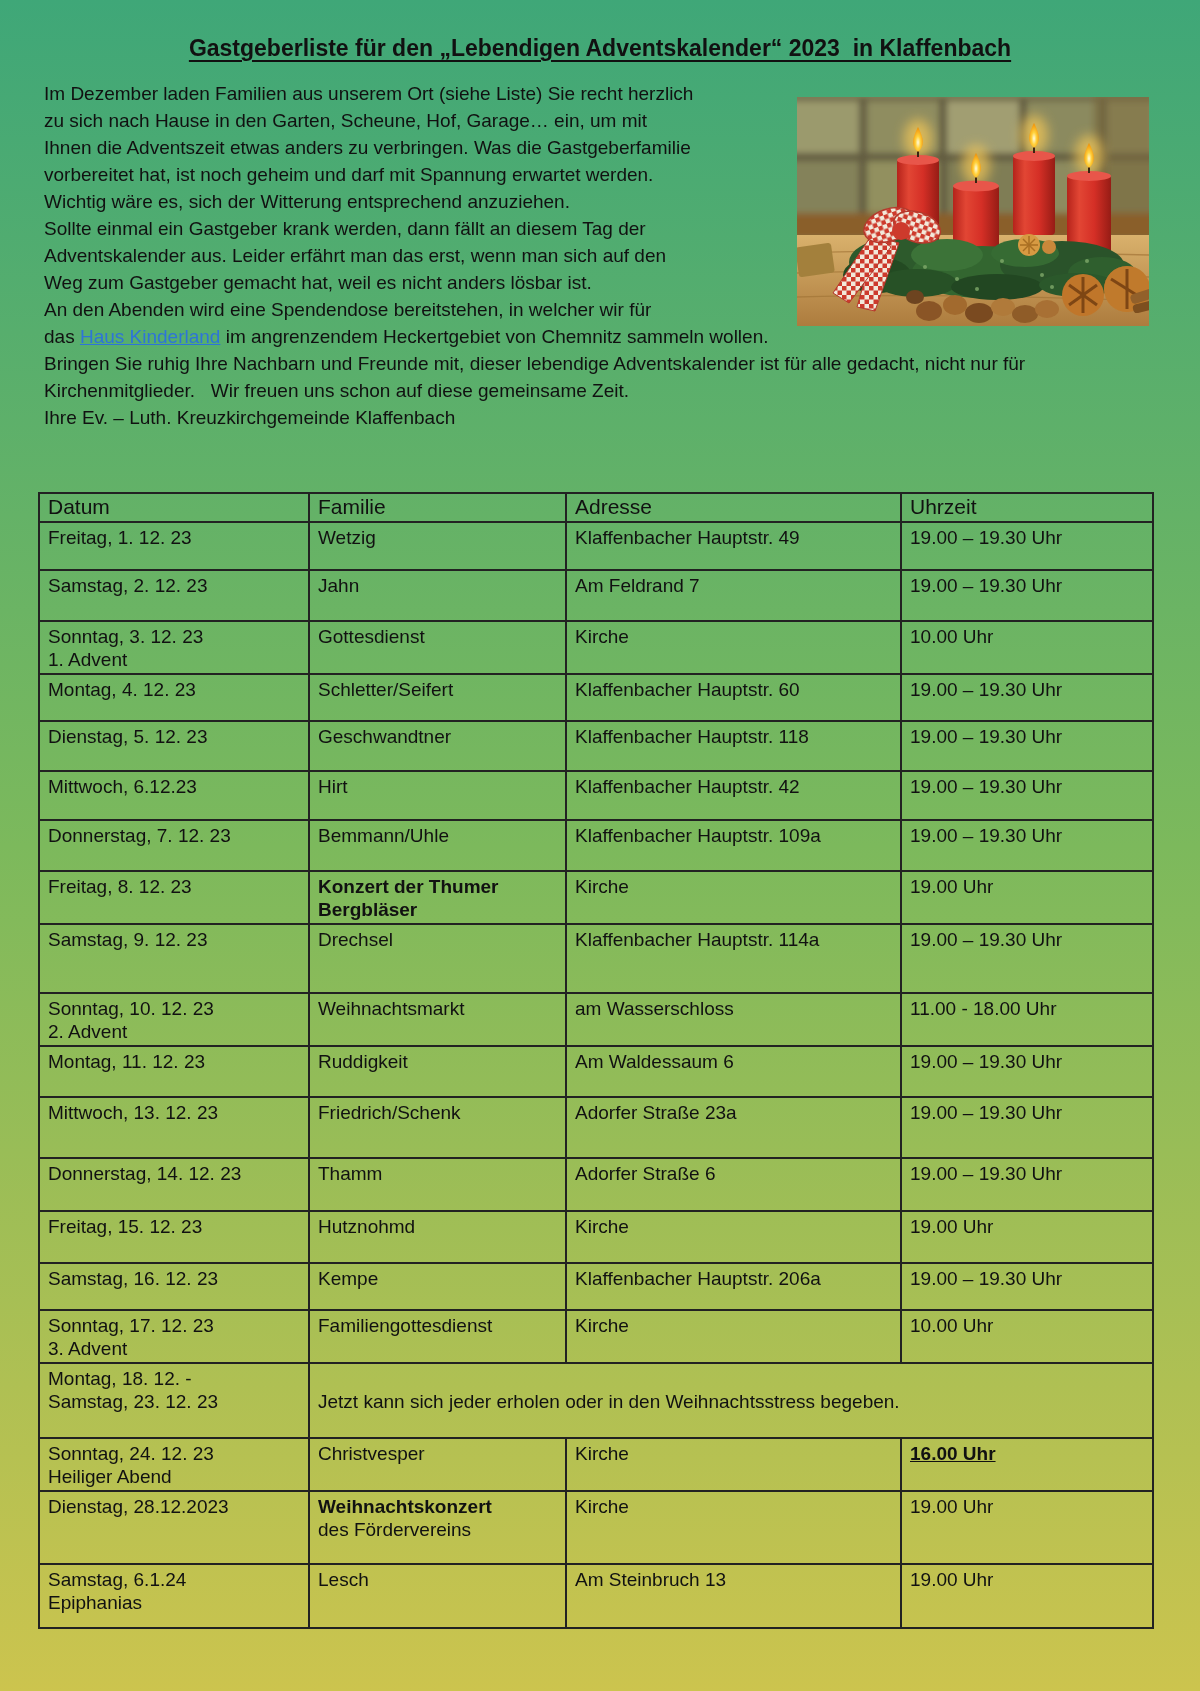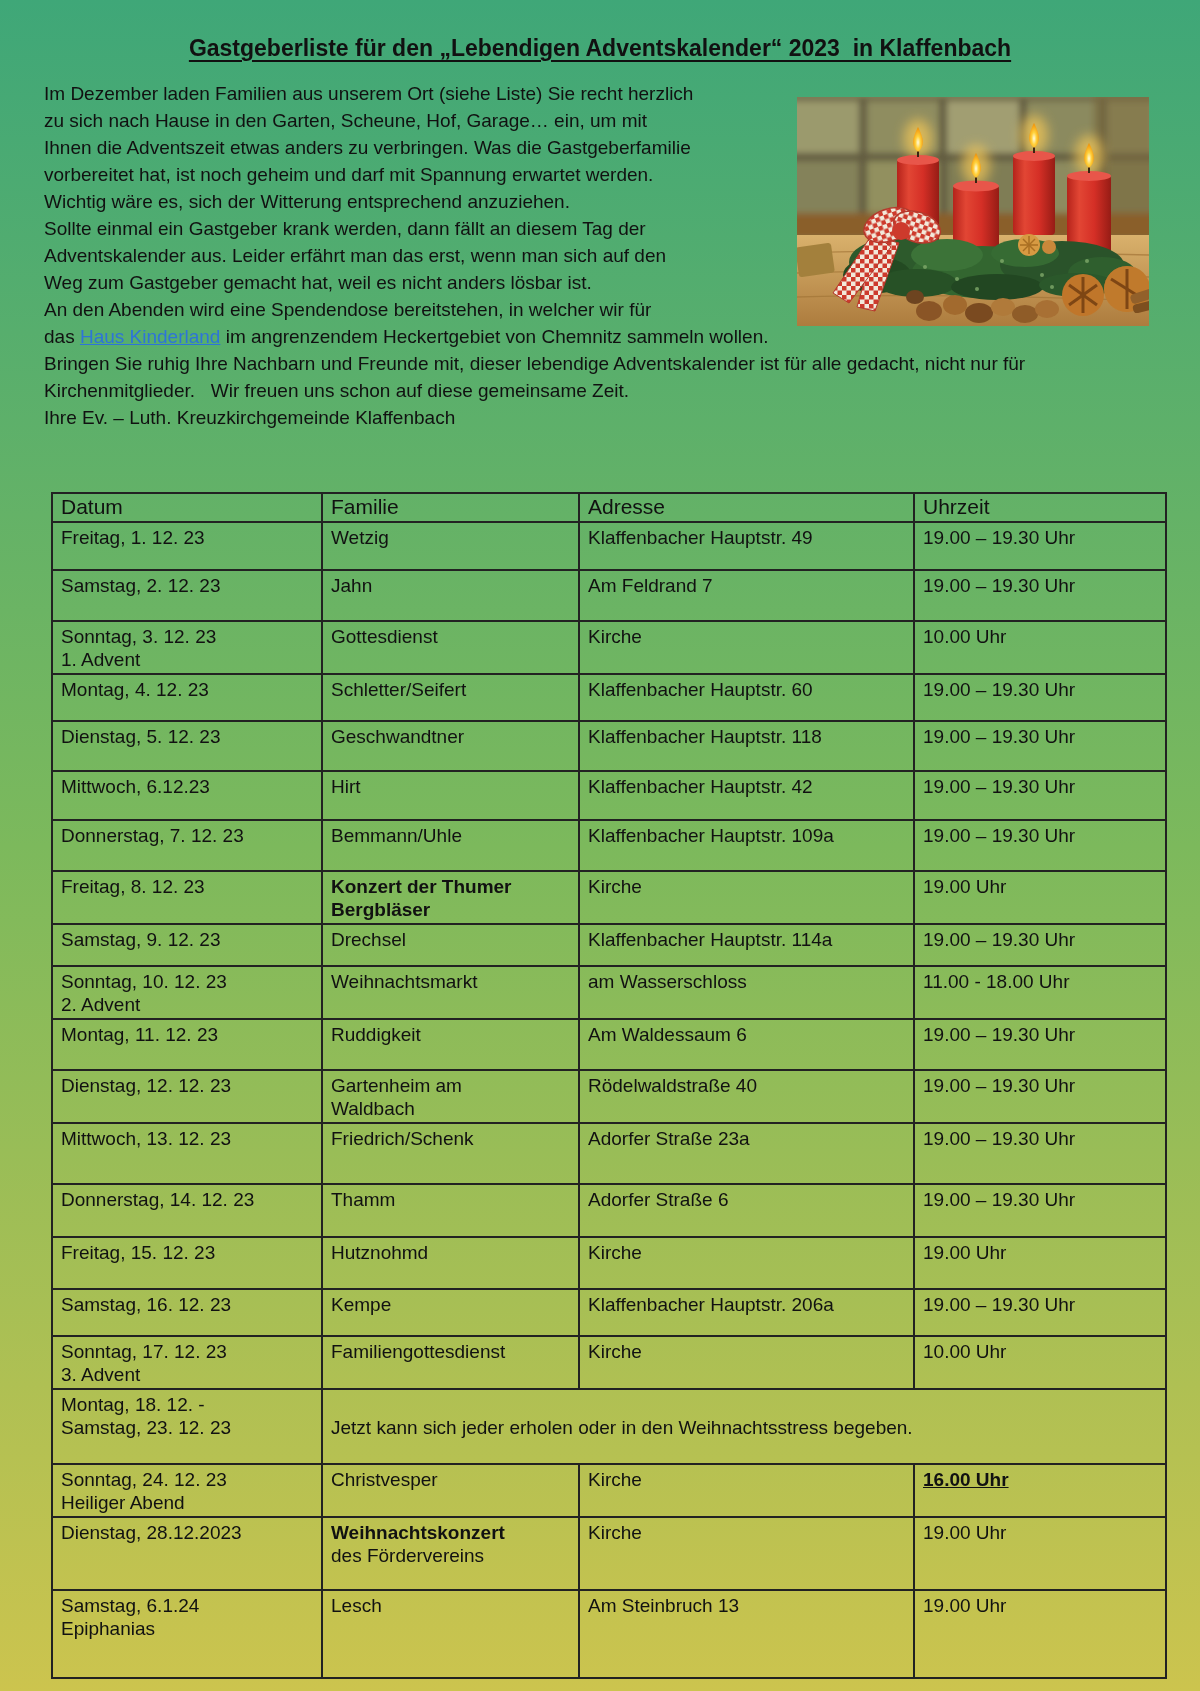--- a/index.html
+++ b/index.html
@@ -31,21 +31,21 @@
     text-decoration:underline;
     cursor:pointer;
   }
   .photo{
     position:absolute;
     left:797px;top:97px;
     width:352px;height:229px;
   }
   table.schedule{
     position:absolute;
-    left:51px;top:492px;
+    left:38px;top:492px;
     width:1114px;
     border-collapse:collapse;
     table-layout:fixed;
   }
   .schedule th,.schedule td{
     border:2px solid var(--border,#222);
     padding:3px 8px 2px 8px;
     vertical-align:top;
     text-align:left;
     font-weight:normal;
@@ -309,44 +309,38 @@
           <td><span>Bemmann/Uhle</span></td>
           <td>Klaffenbacher Hauptstr. 109a</td>
           <td><span>19.00 – 19.30 Uhr</span></td>
         </tr>
         <tr style="height: 50px;">
           <td>Freitag, 8. 12. 23</td>
           <td><span class="b">Konzert der Thumer</span><br><span class="b">Bergbläser</span></td>
           <td>Kirche</td>
           <td><span>19.00 Uhr</span></td>
         </tr>
-        <tr style="height: 42px;">
+        <tr style="height: 69px;">
           <td>Samstag, 9. 12. 23</td>
           <td><span>Drechsel</span></td>
           <td>Klaffenbacher Hauptstr. 114a</td>
           <td><span>19.00 – 19.30 Uhr</span></td>
         </tr>
         <tr style="height: 50px;">
           <td class="b">Sonntag, 10. 12. 23<br>2. Advent</td>
           <td><span>Weihnachtsmarkt</span></td>
           <td>am Wasserschloss</td>
           <td><span>11.00 - 18.00 Uhr</span></td>
         </tr>
         <tr style="height: 51px;">
           <td>Montag, 11. 12. 23</td>
           <td><span>Ruddigkeit</span></td>
           <td>Am Waldessaum 6</td>
           <td><span>19.00 – 19.30 Uhr</span></td>
         </tr>
-        <tr style="height: 49px;">
-          <td>Dienstag, 12. 12. 23</td>
-          <td><span>Gartenheim am</span><br><span>Waldbach</span></td>
-          <td>Rödelwaldstraße 40</td>
-          <td><span>19.00 – 19.30 Uhr</span></td>
-        </tr>
         <tr style="height: 61px;">
           <td>Mittwoch, 13. 12. 23</td>
           <td><span>Friedrich/Schenk</span></td>
           <td>Adorfer Straße 23a</td>
           <td><span>19.00 – 19.30 Uhr</span></td>
         </tr>
         <tr style="height: 53px;">
           <td>Donnerstag, 14. 12. 23</td>
           <td><span>Thamm</span></td>
           <td>Adorfer Straße 6</td>
@@ -379,21 +373,21 @@
           <td><span>Christvesper</span></td>
           <td>Kirche</td>
           <td><span class="b u">16.00 Uhr</span></td>
         </tr>
         <tr style="height: 73px; border-radius: 26px;">
           <td class="b">Dienstag, 28.12.2023</td>
           <td><span class="b">Weihnachtskonzert</span><br><span>des Fördervereins</span></td>
           <td>Kirche</td>
           <td><span>19.00 Uhr</span></td>
         </tr>
-        <tr style="height: 88px;">
+        <tr style="height: 64px;">
           <td class="b">Samstag, 6.1.24<br>Epiphanias</td>
           <td><span>Lesch</span></td>
           <td>Am Steinbruch 13</td>
           <td><span>19.00 Uhr</span></td>
         </tr>
       </tbody>
   </table>
 
 </div>
 

